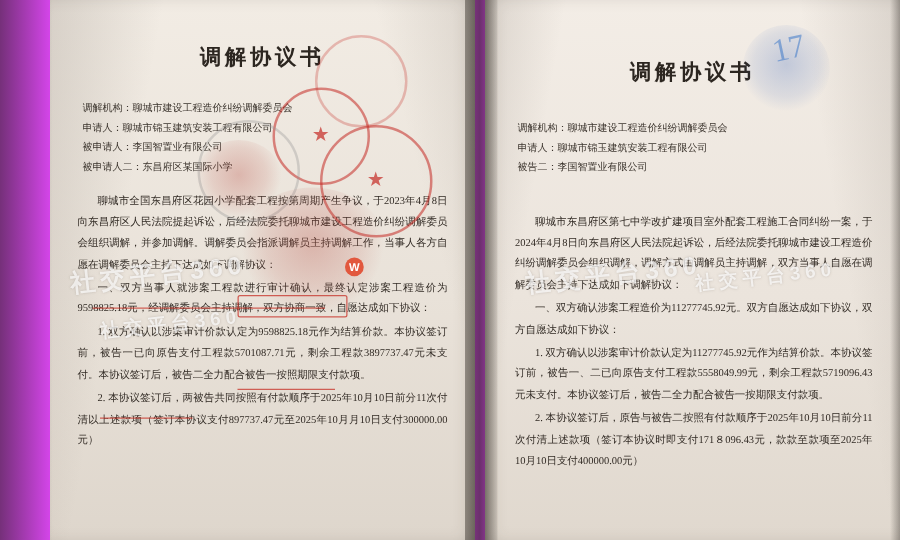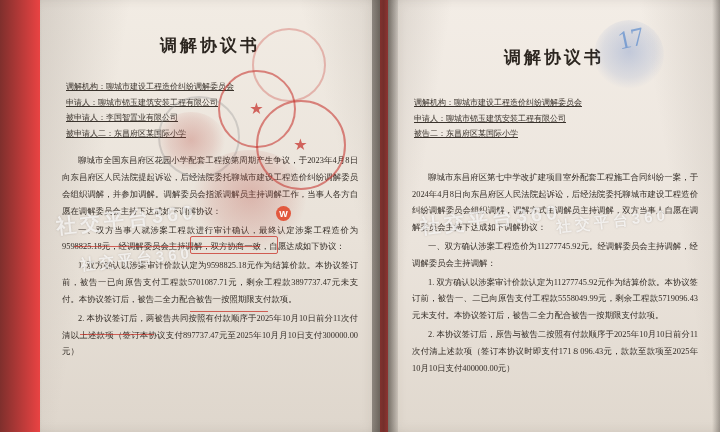--- a/index.html
+++ b/index.html
@@ -5,21 +5,21 @@
   html, body {
     margin: 0;
     padding: 0;
     background: #b9b4ad;
   }
   #page {
     position: relative;
     width: 720px;
     height: 432px;
     overflow: hidden;
-    background: #ef4444;
+    background: #d946ef;
     font-family: "Liberation Serif", serif;
   }
   
   .sheet {
     position: absolute;
     top: 0;
     height: 432px;
     background: #efe9e2;
     overflow: hidden;
   }
@@ -74,21 +74,21 @@
   }
   .sheet.right .doc-title { margin-top: 46px; }
 
   .meta {
     margin: 22px 26px 0 26px;
     font-size: 8px;
     line-height: 1.95;
     color: #3a332c;
   }
   .sheet.right .meta { margin: 26px 24px 0 26px; font-size: 8px; }
-  .meta div { white-space: nowrap; overflow: hidden; text-overflow: clip; text-decoration: underline; }
+  .meta div { white-space: nowrap; overflow: hidden; text-overflow: clip; }
 
   .body {
     margin: 12px 22px 0 22px;
     font-size: 8.4px;
     line-height: 2.0;
     color: #322b25;
     text-align: justify;
   }
   .sheet.right .body { margin: 28px 22px 0 24px; }
   .body p { margin: 0 0 2px 0; text-indent: 16px; }
@@ -228,26 +228,26 @@
     <div class="smudge" style="left:150px; top:150px; width:120px; height:100px;"></div>
     <div class="smudge" style="left:116px; top:112px; width:70px; height:62px;"></div>
   </div>
 
   <div class="sheet right">
     <div class="doc-title">调解协议书</div>
 
     <div class="meta">
       <div>调解机构：聊城市建设工程造价纠纷调解委员会</div>
       <div>申请人：聊城市锦玉建筑安装工程有限公司</div>
-      <div>被告二：东昌府区某国际小学</div>
+      <div>被告二：李国智置业有限公司</div>
     </div>
 
     <div class="body">
       <p>聊城市东昌府区第七中学改扩建项目室外配套工程施工合同纠纷一案，于2024年4月8日向东昌府区人民法院起诉讼，后经法院委托聊城市建设工程造价纠纷调解委员会组织调解，调解方式由调解员主持调解，双方当事人自愿在调解委员会主持下达成如下调解协议：</p>
-      <p>一、双方确认涉案工程造价为11277745.92元。经调解委员会主持调解，经调解委员会主持调解：</p>
+      <p>一、双方确认涉案工程造价为11277745.92元。双方自愿达成如下协议，双方自愿达成如下协议：</p>
       <p>1. 双方确认以涉案审计价款认定为11277745.92元作为结算价款。本协议签订前，被告一、二已向原告支付工程款5558049.99元，剩余工程款5719096.43元未支付。本协议签订后，被告二全力配合被告一按期限支付款项。</p>
       <p>2. 本协议签订后，原告与被告二按照有付款顺序于2025年10月10日前分11次付清上述款项（签订本协议时即支付171８096.43元，款款至款项至2025年10月10日支付400000.00元）</p>
     </div>
 
     <div class="smudge blue" style="left:206px; top:20px; width:70px; height:70px;"></div>
     <div class="scribble" style="left:230px; top:24px;">17</div>
   </div>
 
   <div class="gutter"></div>
   <div class="edge-left"></div>

